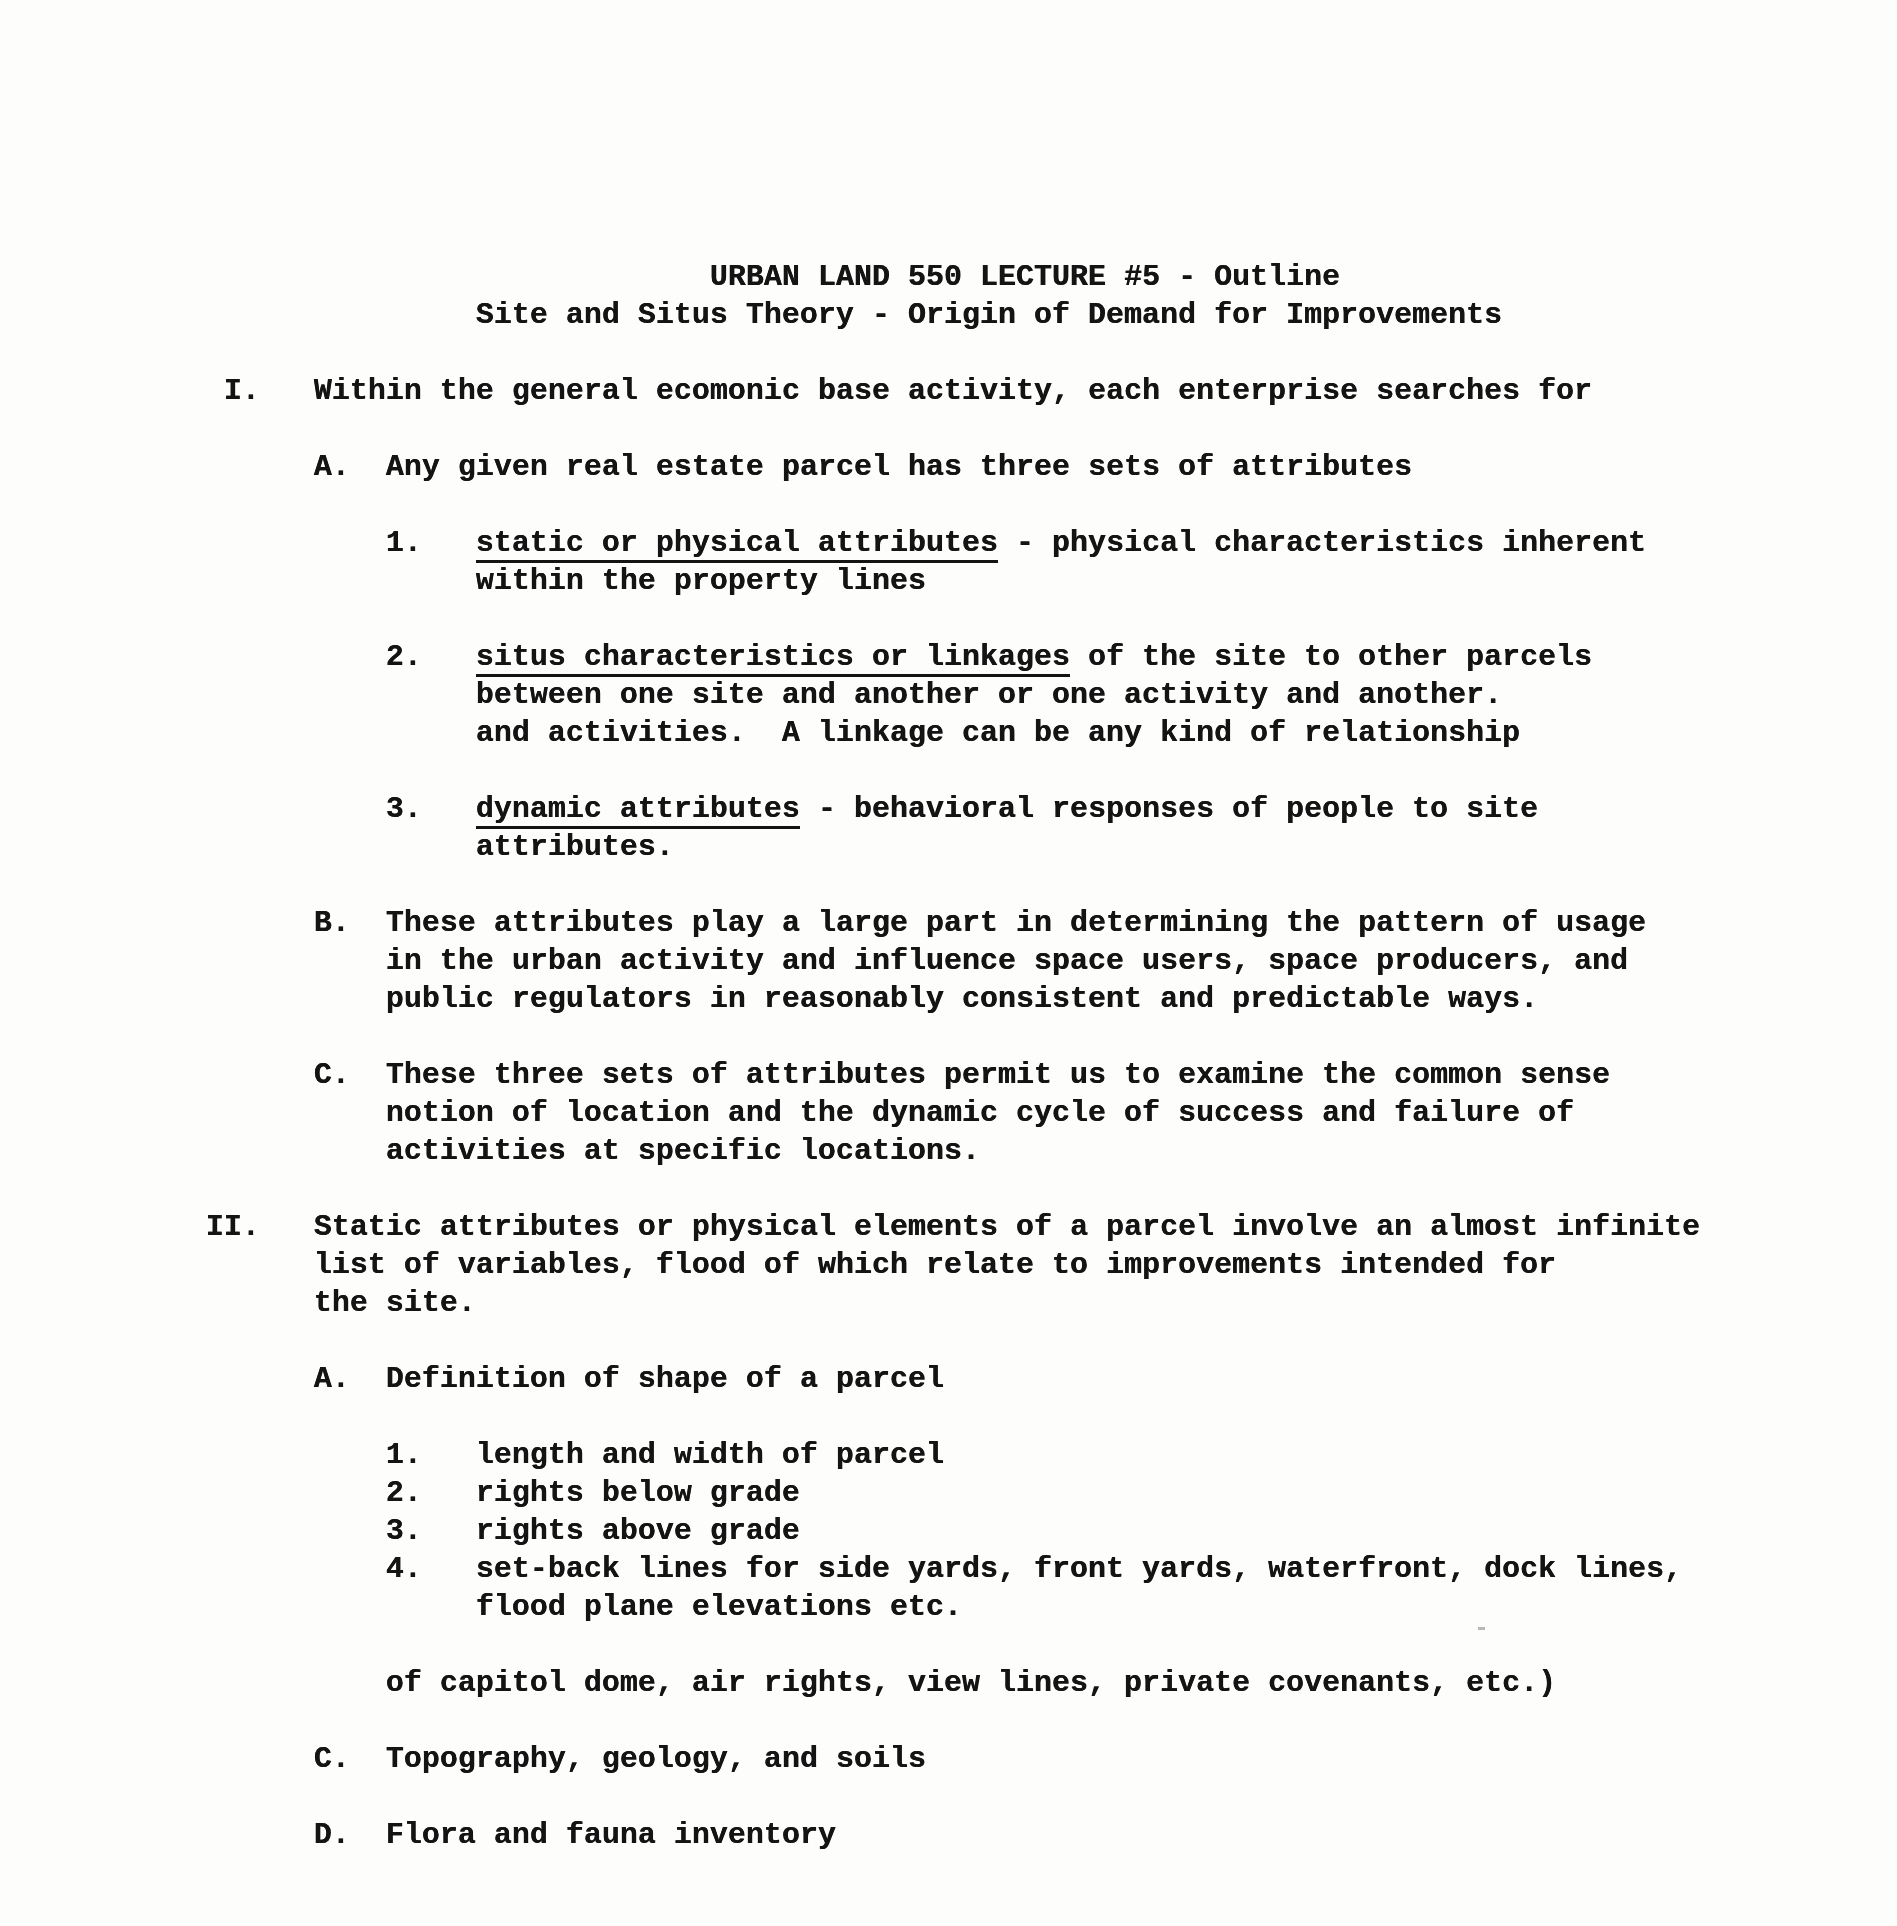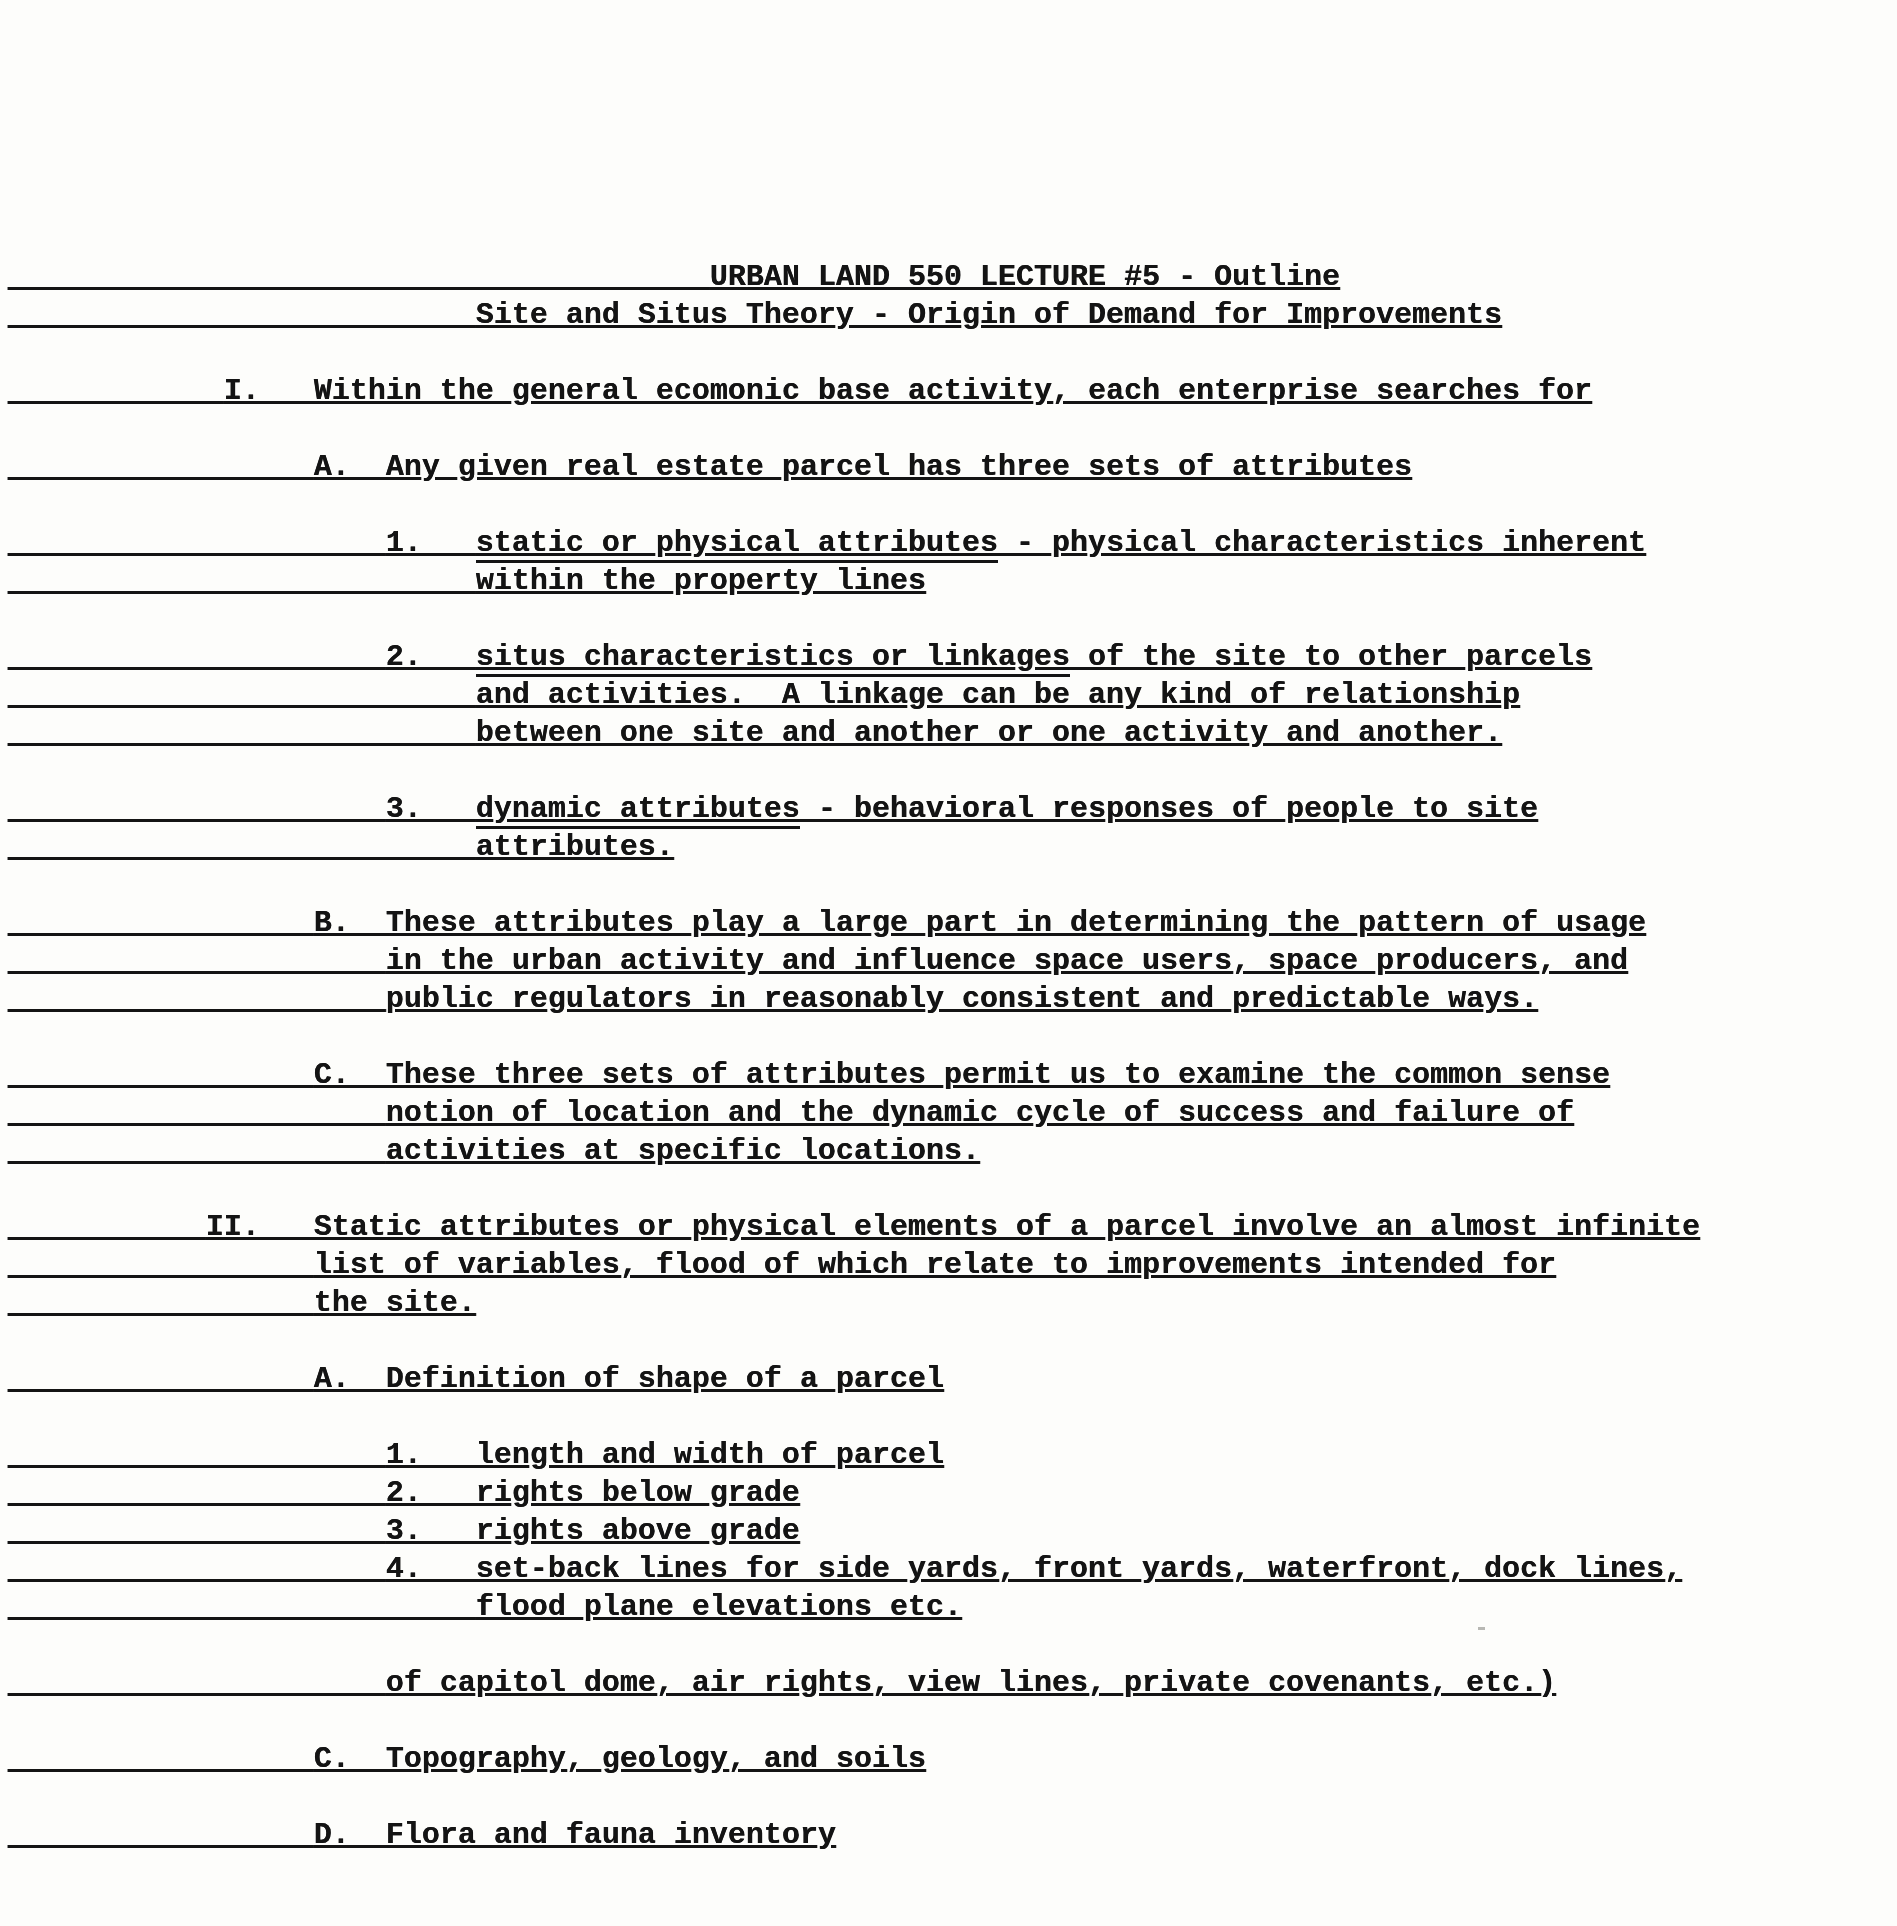--- a/index.html
+++ b/index.html
@@ -26,21 +26,20 @@
   .doc {
     position: absolute;
     left: 7.7px;
     top: 258px;
     width: 1872px;
   }
   .line {
     white-space: pre;
     height: 38px;
     text-shadow: 0.3px 0 0 currentColor;
-    text-decoration: underline;
   }
   .u {
     border-bottom: 3.1px solid currentColor;
   }
   .mark {
     position: absolute;
   }
 </style>
 </head>
 <body>
@@ -51,22 +50,22 @@
       <div class="line">                          <span>Site and Situs Theory - Origin of Demand for Improvements</span></div>
       <div class="line"></div>
       <div class="line">            <span>I.   Within the general ecomonic base activity, each enterprise searches for</span></div>
       <div class="line"></div>
       <div class="line">                 <span>A.  Any given real estate parcel has three sets of attributes</span></div>
       <div class="line"></div>
       <div class="line">                     <span>1.   </span><span class="u">static or physical attributes</span><span> - physical characteristics inherent</span></div>
       <div class="line">                          <span>within the property lines</span></div>
       <div class="line"></div>
       <div class="line">                     <span>2.   </span><span class="u">situs characteristics or linkages</span><span> of the site to other parcels</span></div>
+      <div class="line">                          <span>between one site and another or one activity and another.</span></div>
       <div class="line">                          <span>and activities.  A linkage can be any kind of relationship</span></div>
-      <div class="line">                          <span>between one site and another or one activity and another.</span></div>
       <div class="line"></div>
       <div class="line">                     <span>3.   </span><span class="u">dynamic attributes</span><span> - behavioral responses of people to site</span></div>
       <div class="line">                          <span>attributes.</span></div>
       <div class="line"></div>
       <div class="line">                 <span>B.  These attributes play a large part in determining the pattern of usage</span></div>
       <div class="line">                     <span>in the urban activity and influence space users, space producers, and</span></div>
       <div class="line">                     <span>public regulators in reasonably consistent and predictable ways.</span></div>
       <div class="line"></div>
       <div class="line">                 <span>C.  These three sets of attributes permit us to examine the common sense</span></div>
       <div class="line">                     <span>notion of location and the dynamic cycle of success and failure of</span></div>

